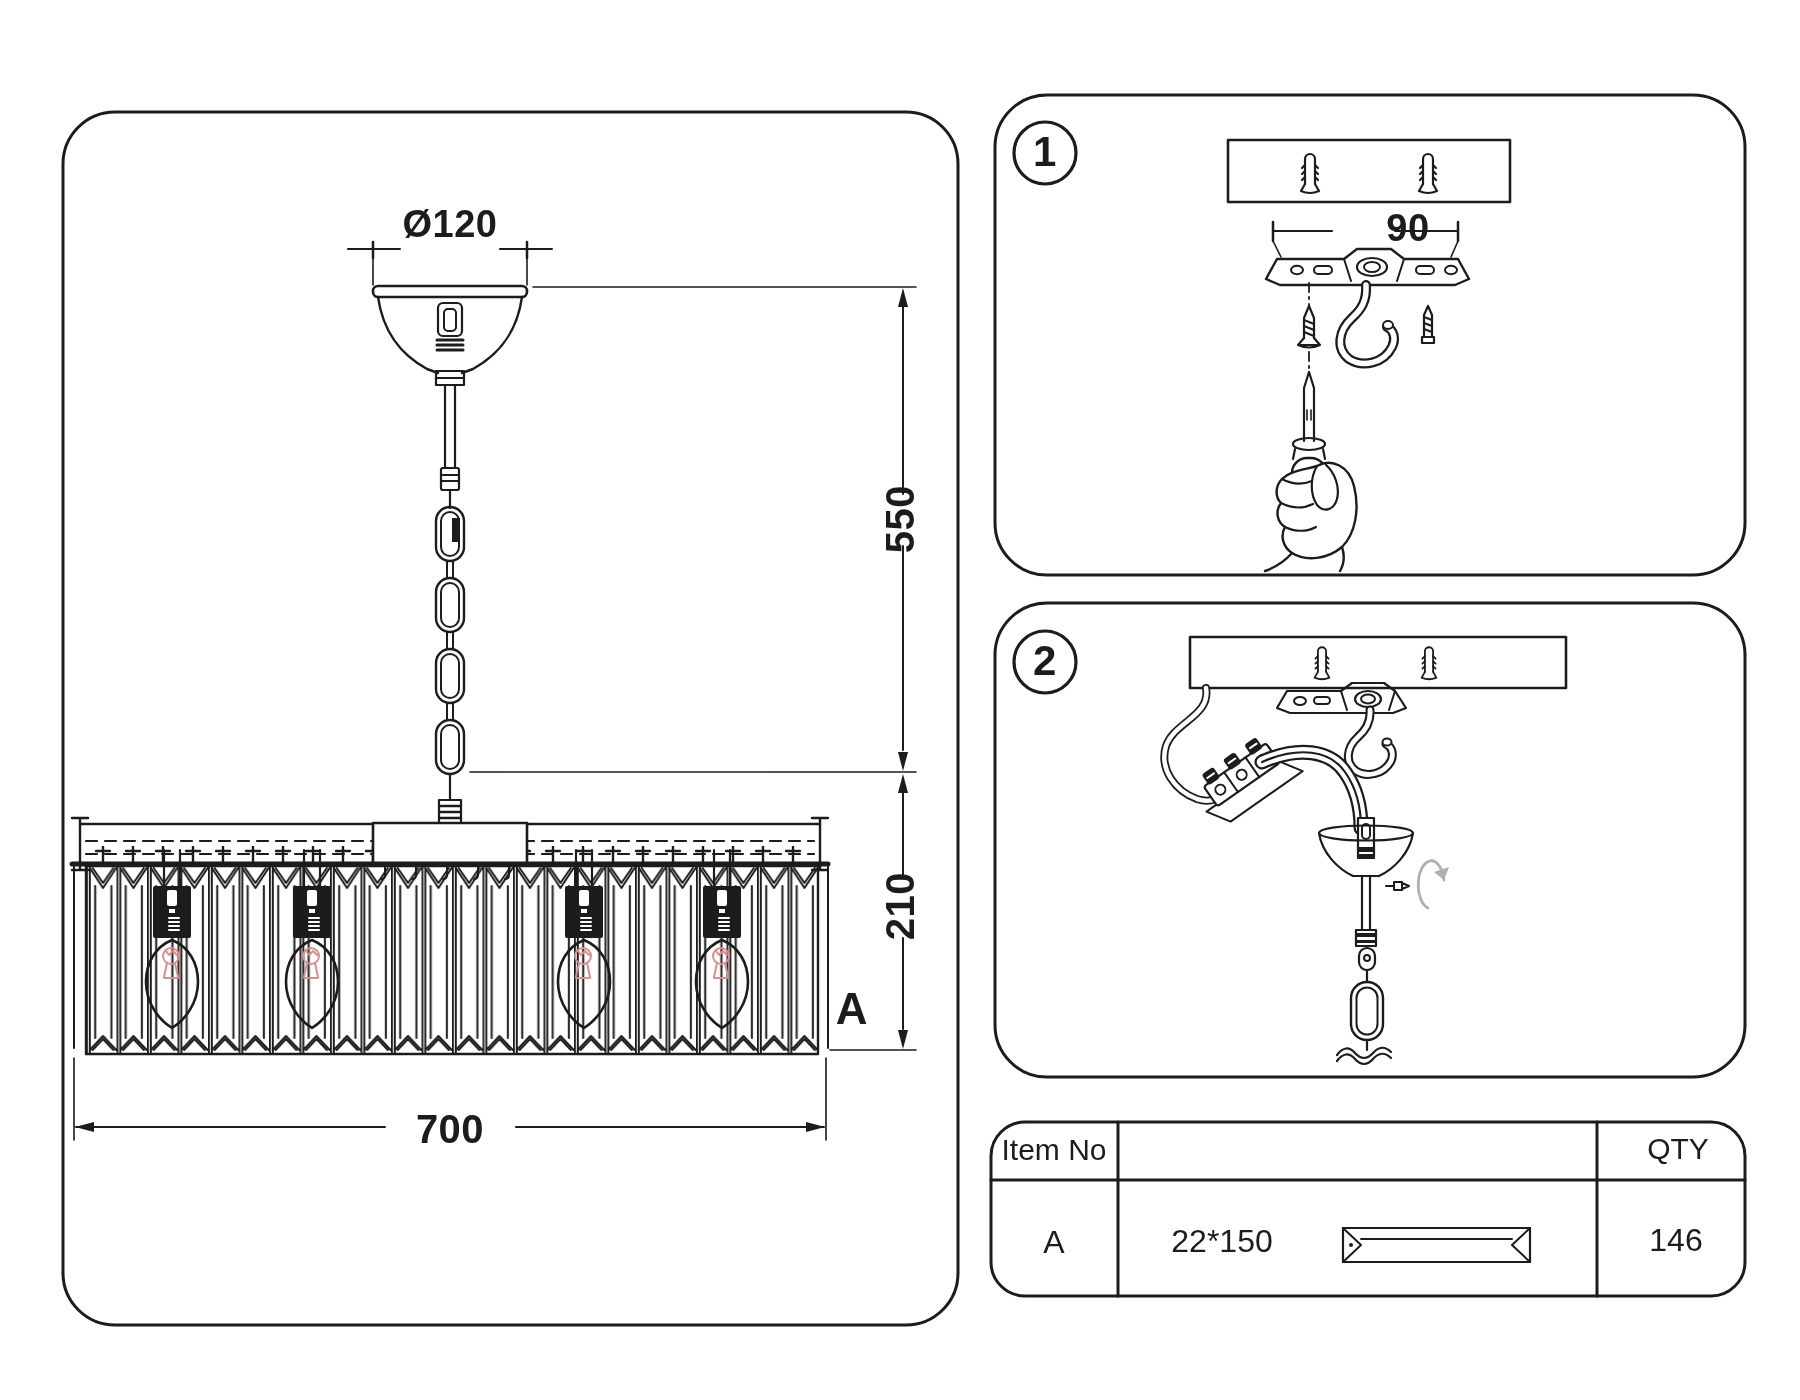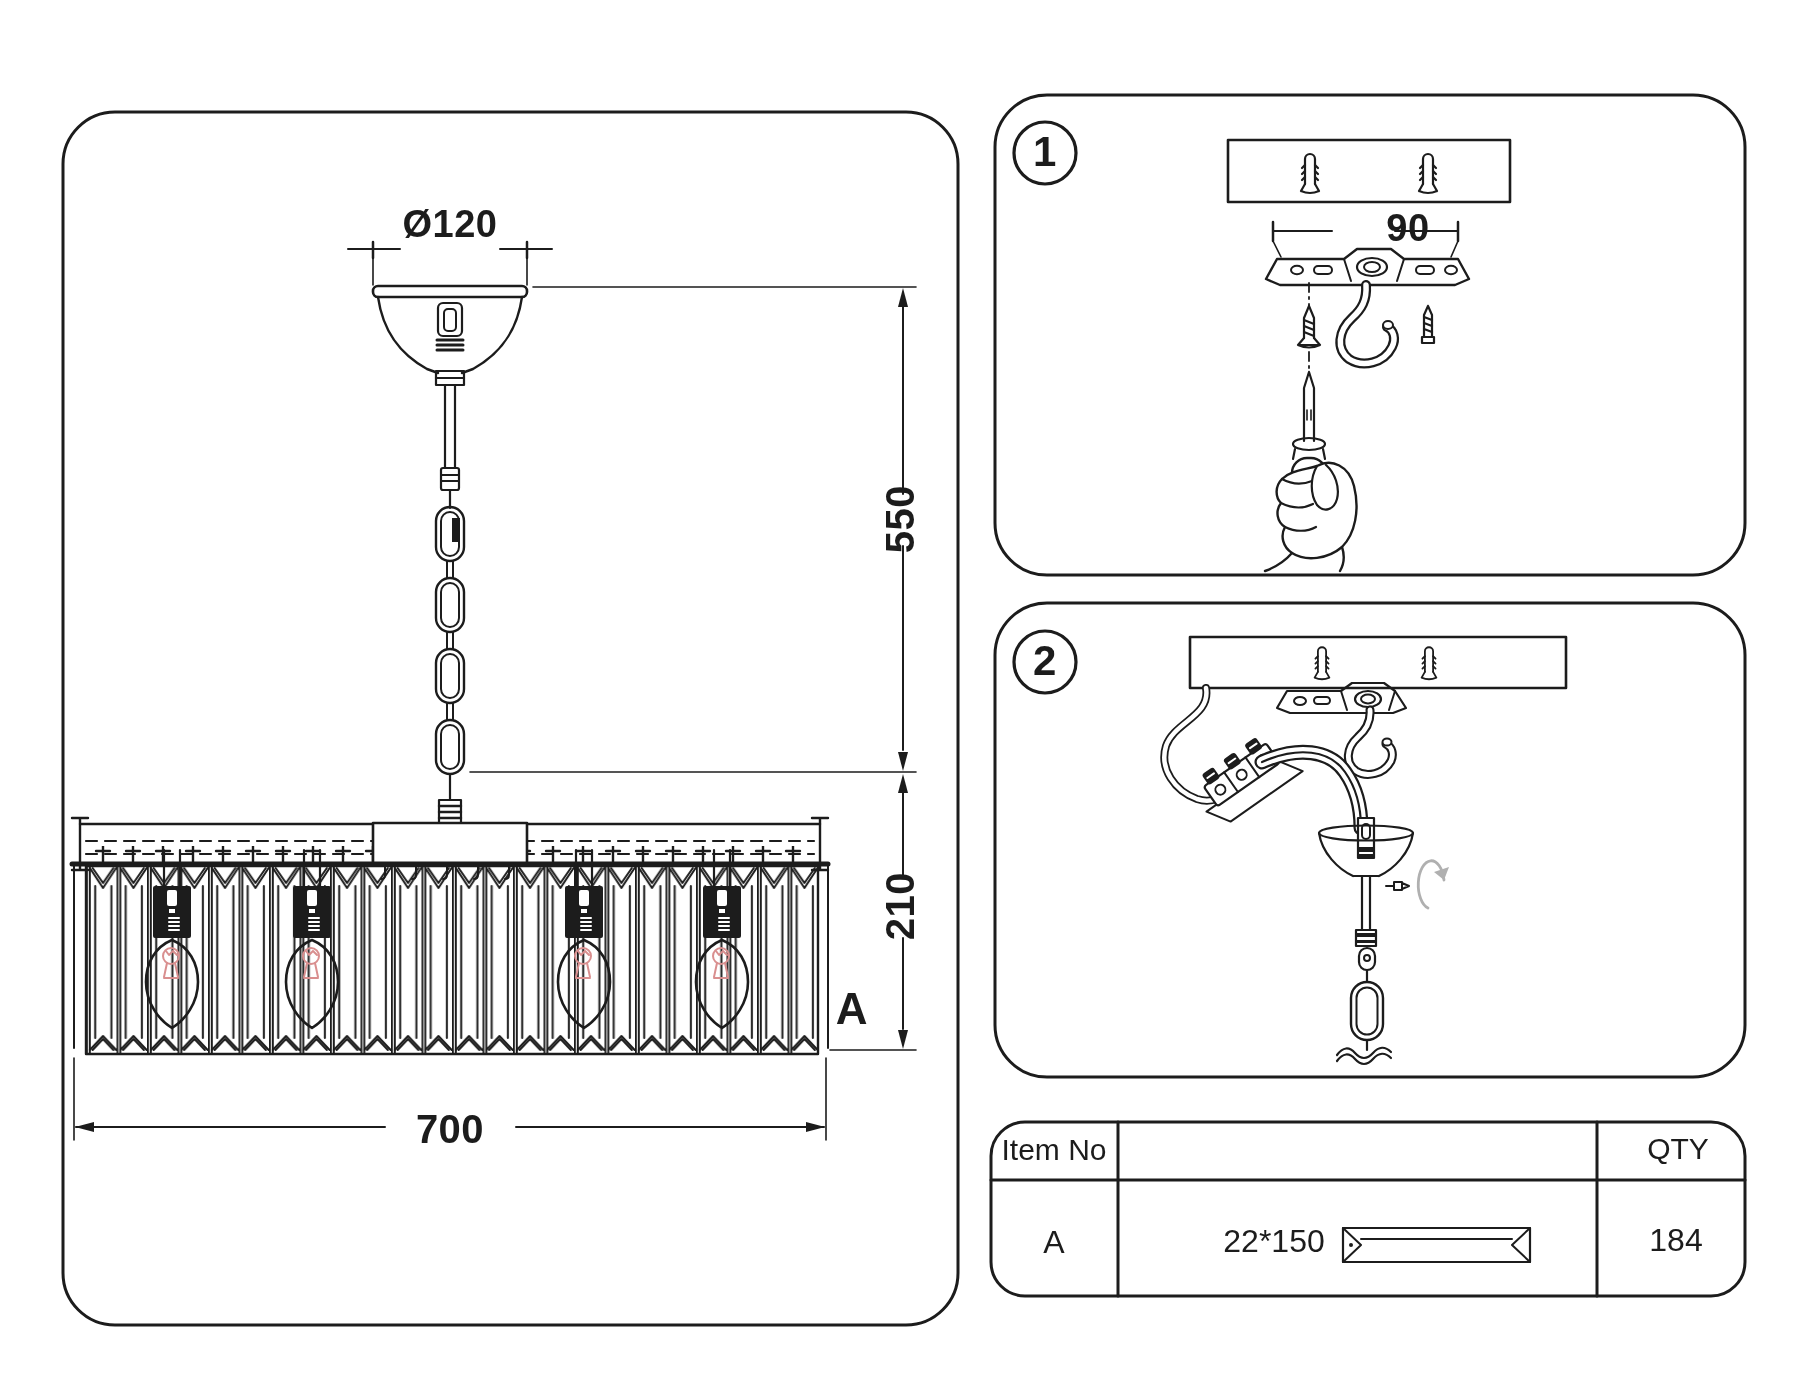--- a/index.html
+++ b/index.html
@@ -326,16 +326,16 @@
 <span class="lbl f40" style="left:450px;top:1129px;">700</span>
 <span class="lbl f44" style="left:852px;top:1009px;">A</span>
 
 <span class="lbl f42" style="left:1045px;top:152px;">1</span>
 <span class="lbl f38" style="left:1408px;top:228px;">90</span>
 <span class="lbl f42" style="left:1045px;top:661px;">2</span>
 
 <span class="tbl f30" style="left:1054px;top:1150px;">Item No</span>
 <span class="tbl f30" style="left:1678px;top:1149px;">QTY</span>
 <span class="tbl f32" style="left:1054px;top:1242px;">A</span>
-<span class="tbl f32" style="left:1274px;top:1241px;">22*150</span>
-<span class="tbl f32" style="left:1676px;top:1240px;">184</span>
+<span class="tbl f32" style="left:1222px;top:1241px;">22*150</span>
+<span class="tbl f32" style="left:1676px;top:1240px;">146</span>
 
 </div>
 
 </body></html>

